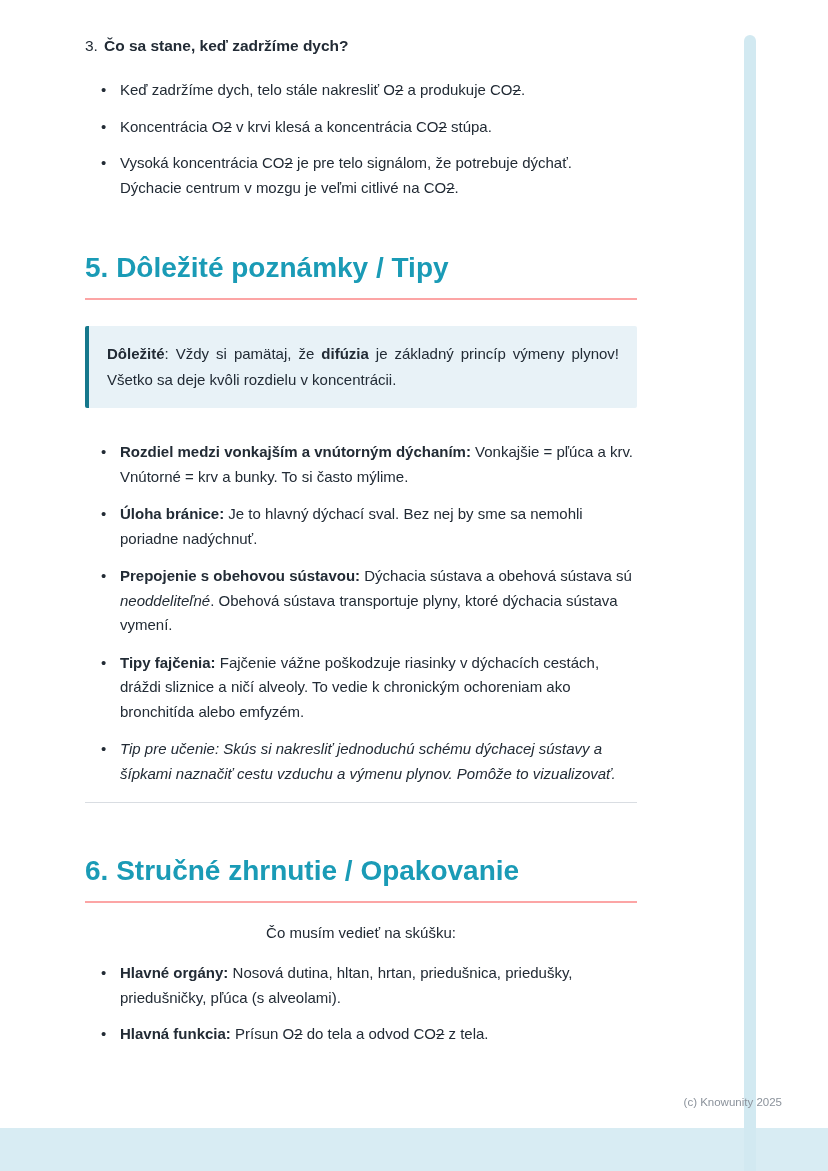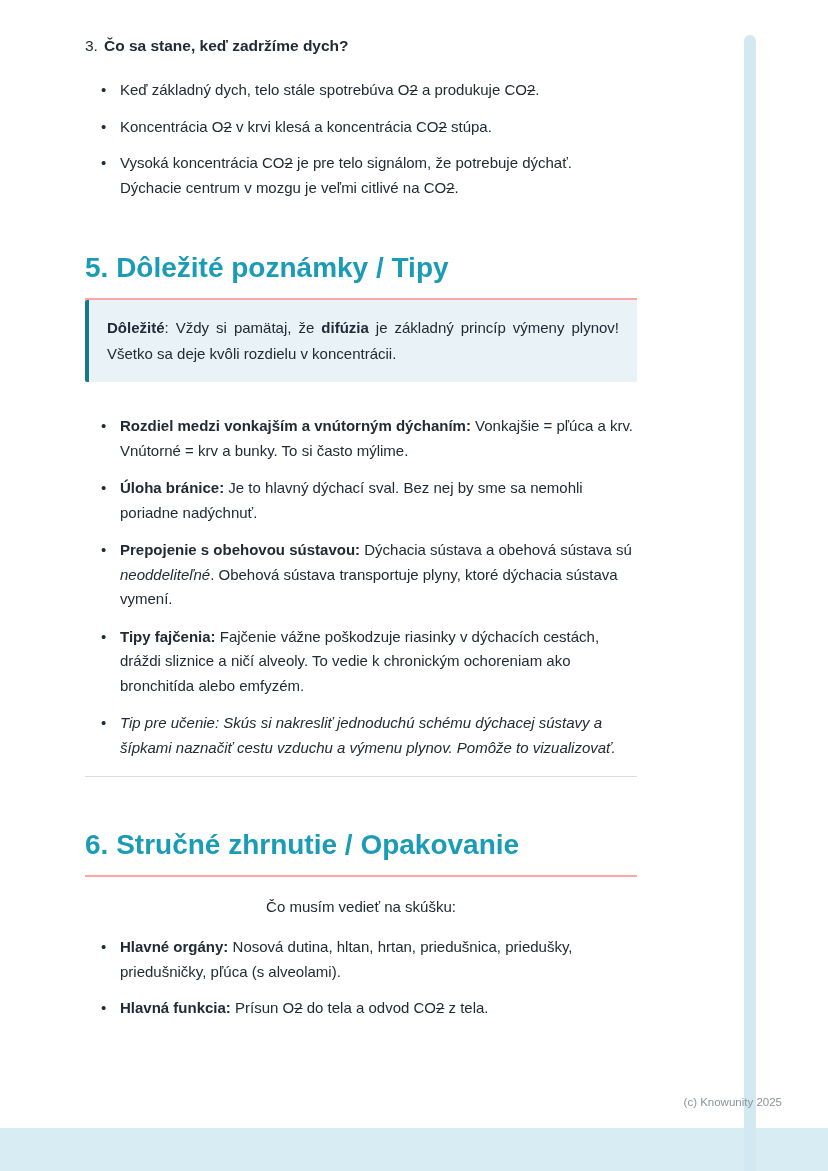--- a/index.html
+++ b/index.html
@@ -38,20 +38,21 @@
     font-size:28px;
     font-weight:700;
     color:#1a9bb6;
     line-height:36px;
     padding-bottom:12px;
     border-bottom:2px solid #fca5a5;
     margin-top:50px;
   }
 
   .callout {
+    margin-top:26px;
     background:#e8f2f7;
     border-left:4px solid #15788c;
     padding:15px 18px;
     border-radius:2px;
   }
   .callout p { font-size:15px; line-height:26px; text-align:justify; }
 
   ul.bullets.main { margin-top:32px; }
   ul.bullets.main li { margin-bottom:13px; }
 
@@ -99,21 +100,21 @@
 </head>
 <body>
 
 <div class="content">
 
   <div class="q3-heading">
     <span class="q3-num">3.</span><span class="q3-title">Čo sa stane, keď zadržíme dych?</span>
   </div>
 
   <ul class="bullets">
-    <li><span>Keď základný dych, telo stále spotrebúva O</span><span class="s2">2</span><span> a produkuje CO</span><span class="s2">2</span><span>.</span></li>
+    <li><span>Keď zadržíme dych, telo stále nakresliť O</span><span class="s2">2</span><span> a produkuje CO</span><span class="s2">2</span><span>.</span></li>
     <li><span>Koncentrácia O</span><span class="s2">2</span><span> v krvi klesá a koncentrácia CO</span><span class="s2">2</span><span> stúpa.</span></li>
     <li><span>Vysoká koncentrácia CO</span><span class="s2">2</span><span> je pre telo signálom, že potrebuje dýchať. Dýchacie centrum v mozgu je veľmi citlivé na CO</span><span class="s2">2</span><span>.</span></li>
   </ul>
 
   <h2 class="section-title">5. Dôležité poznámky / Tipy</h2>
 
   <div class="callout">
     <p><span class="b">Dôležité</span><span>: Vždy si pamätaj, že </span><span class="b">difúzia</span><span> je základný princíp výmeny plynov! Všetko sa deje kvôli rozdielu v koncentrácii.</span></p>
   </div>
 

